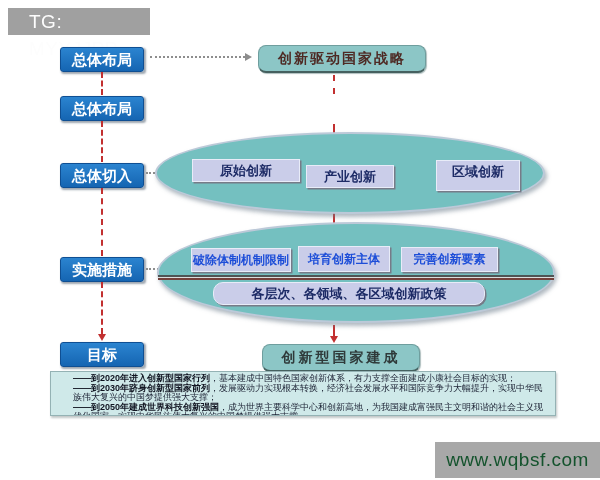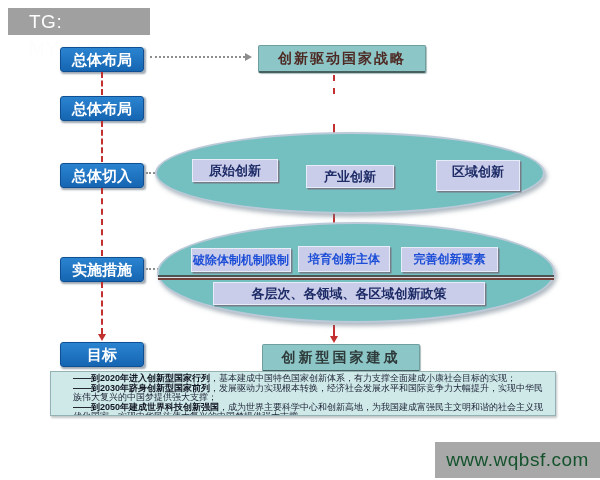--- a/index.html
+++ b/index.html
@@ -18,21 +18,21 @@
     position:absolute;left:60px;width:84px;height:25px;
     background:linear-gradient(#2b84d0,#1565b2);
     border:1px solid #0f4f93;border-radius:3px;
     box-shadow:1.5px 1.5px 2px rgba(40,60,80,.45);
     color:#ffffff;font-weight:bold;font-size:15px;line-height:24px;text-align:center;
     box-sizing:border-box;
   }
   
   .teal-box{
     position:absolute;background:#8cc6c6;border:1px solid #6f9e9e;border-bottom:2px solid #45605f;
-    box-shadow:1px 1px 1px #aebebe;border-radius:2px;box-sizing:border-box;
+    box-shadow:1px 1px 1px #aebebe;border-radius:8px;box-sizing:border-box;
     font-family:"Liberation Serif","DejaVu Serif",serif;font-weight:bold;
     text-align:center;
   }
   .teal-strategy{color:#4e2a24;font-size:14px;letter-spacing:2px;}
   .teal-outline{color:#1d2f70;font-size:13px;letter-spacing:.5px;}
   .teal-goal{color:#2f3a3a;font-size:14px;letter-spacing:3px;}
   
   .ellipse{
     position:absolute;background:#74c0c0;border:2px solid #bcc9d8;border-radius:50%;
     box-shadow:2px 3px 4px rgba(110,125,140,.55);box-sizing:border-box;
@@ -108,30 +108,30 @@
   <div class="vdash" style="left:333px;top:75px;height:19px;"></div>
   <div class="vdash" style="left:333px;top:124px;height:10px;"></div>
   <div class="vdash" style="left:333px;top:212px;height:11px;"></div>
   <div class="vdash" style="left:333px;top:325px;height:12px;"></div>
   <div class="red-arrowhead" style="left:330px;top:336px;"></div>
 
   <div class="teal-box teal-strategy" style="left:258px;top:45px;width:168px;height:28px;line-height:26px;">创新驱动国家战略</div>
   <div class="teal-box teal-goal" style="left:262px;top:344px;width:158px;height:28px;line-height:26px;">创新型国家建成</div>
 
   <div class="ellipse" style="left:155px;top:132px;width:390px;height:82px;"></div>
-  <div class="lav-box lav-navy" style="left:192px;top:159px;width:86px;height:23px;line-height:21px;">原始创新</div>
+  <div class="lav-box lav-navy" style="left:192px;top:159px;width:108px;height:23px;line-height:21px;">原始创新</div>
   <div class="lav-box lav-navy" style="left:306px;top:165px;width:88px;height:23px;line-height:21px;">产业创新</div>
   <div class="lav-box lav-navy" style="left:436px;top:160px;width:84px;height:31px;line-height:21px;">区域创新</div>
 
   <div class="ellipse" style="left:157px;top:222px;width:398px;height:101px;"></div>
   <div class="lav-box lav-maroon" style="left:191px;top:248px;width:100px;height:24px;line-height:22px;">破除体制机制限制</div>
   <div class="lav-box lav-maroon" style="left:298px;top:246px;width:92px;height:26px;line-height:24px;">培育创新主体</div>
   <div class="lav-box lav-maroon" style="left:401px;top:247px;width:97px;height:25px;line-height:23px;">完善创新要素</div>
   <div class="ellipse-divider" style="left:158px;top:275px;width:396px;"></div>
-  <div class="lav-box lav-navy" style="left:213px;top:282px;width:272px;height:23px;line-height:21px;">各层次、各领域、各区域创新政策</div>
+  <div class="lav-box lav-navy" style="left:213px;top:282px;width:272px;height:23px;line-height:21px;border-radius:10px;">各层次、各领域、各区域创新政策</div>
 
   <div class="milestones">
     <div><span class="lead">——到2020年进入创新型国家行列</span><span>，基本建成中国特色国家创新体系，有力支撑全面建成小康社会目标的实现；</span></div>
     <div><span class="lead">——到2030年跻身创新型国家前列</span><span>，发展驱动力实现根本转换，经济社会发展水平和国际竞争力大幅提升，实现中华民族伟大复兴的中国梦提供强大支撑；</span></div>
     <div><span class="lead">——到2050年建成世界科技创新强国</span><span>，成为世界主要科学中心和创新高地，为我国建成富强民主文明和谐的社会主义现代化国家、实现中华民族伟大复兴的中国梦提供强大支撑。</span></div>
   </div>
 
   <div class="watermark">www.wqbsf.com</div>
 
 </div>

